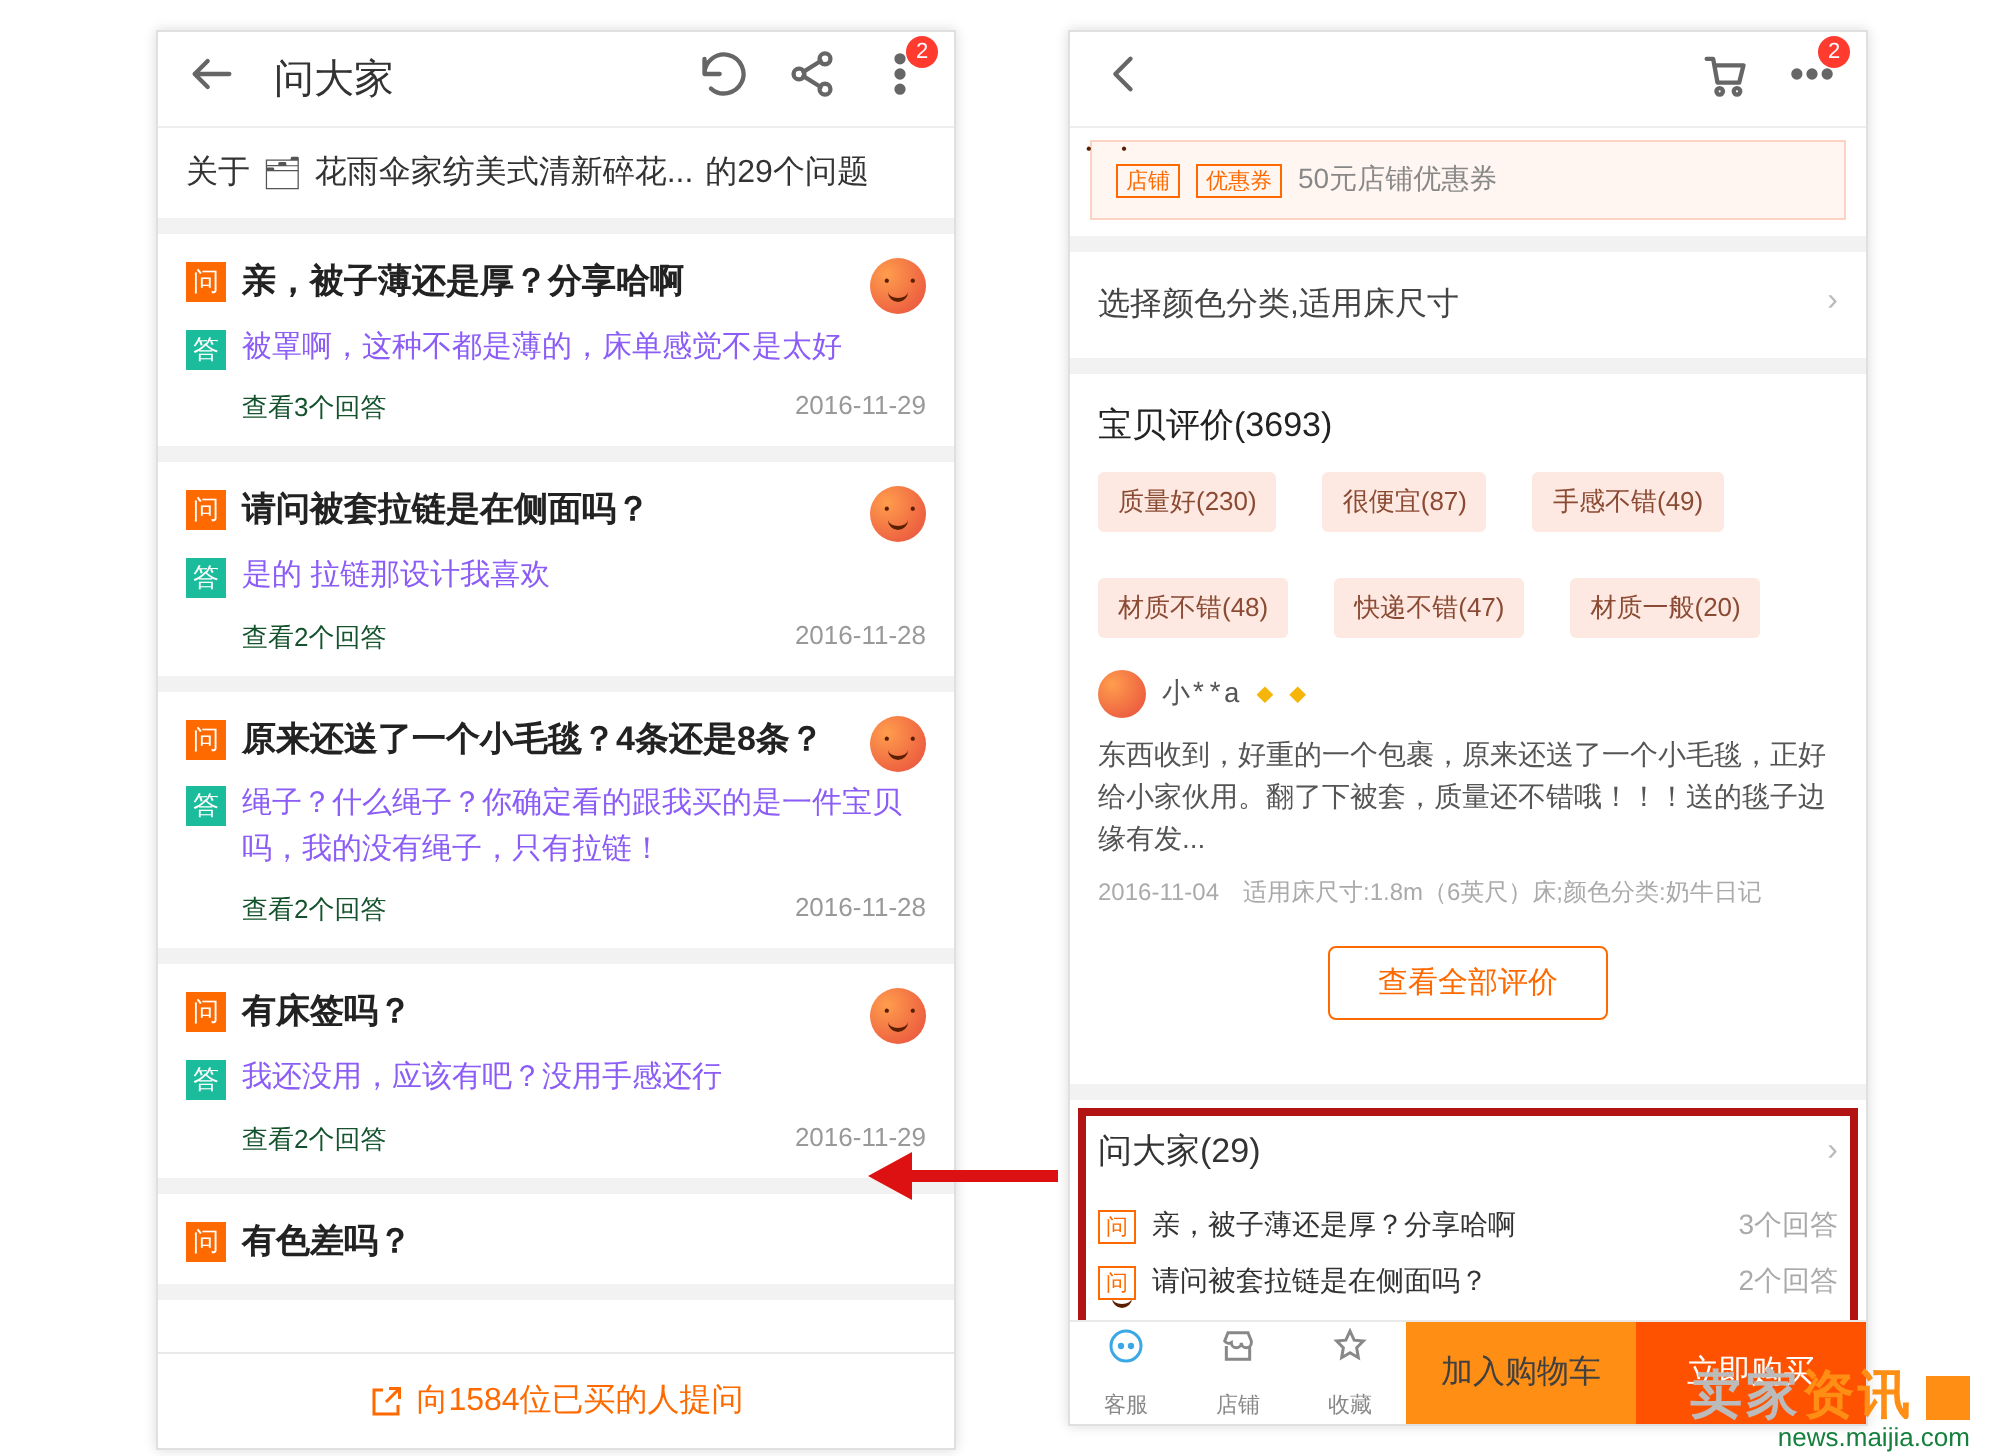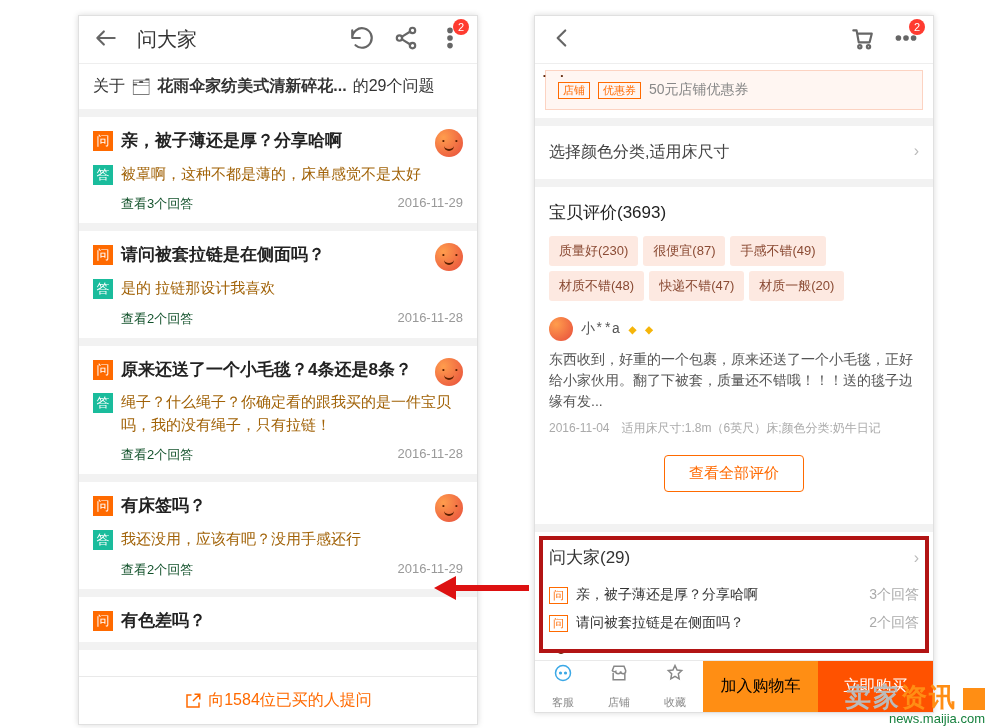--- a/index.html
+++ b/index.html
@@ -65,21 +65,21 @@
   .qa-row { display: flex; align-items: flex-start; }
   .tag {
     width: 20px; height: 20px;
     display: flex; align-items: center; justify-content: center;
     color: #fff; font-size: 13px; margin-right: 8px;
     flex-shrink: 0; margin-top: 2px;
   }
   .tag-q { background: #ff6a00; }
   .tag-a { background: #1abc9c; }
   .q-text { font-size: 17px; font-weight: 600; color: #222; line-height: 1.4; flex: 1; padding-right: 40px; }
-  .a-text { font-size: 15px; color: #a16207; line-height: 1.5; flex: 1; }
+  .a-text { font-size: 15px; color: #8b5cf6; line-height: 1.5; flex: 1; }
   .emoji {
     position: absolute; right: 14px; top: 12px;
     width: 28px; height: 28px; border-radius: 50%;
     background: radial-gradient(circle at 30% 30%, #ff9d4d, #e74c3c);
     display:flex;align-items:center;justify-content:center;
     font-size:14px;
   }
   .emoji::after { content:"• •"; color:#5a1f00; font-size:8px; position:absolute; top:7px; letter-spacing:4px; left:7px;}
   .emoji::before { content:""; position:absolute; bottom:6px; width:10px; height:5px; border-bottom:2px solid #5a1f00; border-radius:0 0 6px 6px;}
   .meta-row { display: flex; justify-content: space-between; margin-top: 10px; padding-left: 28px; font-size: 13px; }
@@ -107,21 +107,21 @@
   .coupon-tag { border: 1px solid #ff6a00; color:#ff6a00; font-size:11px; padding: 0 4px; }
   .coupon-text { color:#888; flex:1;}
   .sku-row {
     padding: 16px 14px; display:flex; justify-content:space-between; align-items:flex-start;
     font-size: 16px; color:#444; border-top: 8px solid #f2f2f2; border-bottom: 8px solid #f2f2f2; margin-top:8px;
   }
   .chev { color:#bbb; }
 
   .review-block { padding: 14px; }
   .review-title { font-size: 17px; color:#222; margin-bottom: 12px;}
-  .tagchips { display:flex; flex-wrap: wrap; gap: 5px; margin-bottom: 16px;}
+  .tagchips { display:flex; flex-wrap: wrap; gap: 23px; margin-bottom: 16px;}
   .chip { background:#fde9e1; color:#8a4a33; font-size: 13px; padding: 6px 10px; border-radius:3px;}
   .reviewer { display:flex; align-items:center; gap:8px; font-size:14px; color:#555; margin-bottom:8px;font-family:Liberation Mono, monospace;}
   .reviewer .emoji { position:static; width:24px;height:24px;}
   .diamond { color:#f5b50a; font-size:14px;}
   .review-text { font-size: 14px; color:#555; line-height:1.5;}
   .review-meta { font-size: 12px; color:#aaa; margin-top:8px;}
   .view-all-btn {
     display: block;
     width: 140px; margin: 18px auto;
     text-align:center; padding:8px 0;
@@ -136,21 +136,21 @@
   .mini-q .tag-outline { border:1px solid #ff6a00; color:#ff6a00; font-size:11px; padding: 0 3px;}
   .mini-q .count { color:#aaa;}
   .red-frame { border: 4px solid #b21414; position:absolute; top: 4px; left: 4px; right:4px; bottom: -2px; pointer-events:none;}
 
   .tab-bar {
     position:absolute; bottom:0; left:0; right:0; height:52px;
     display:flex; border-top:1px solid #e9e9e9;
   }
   .tab-cell { flex:0 0 56px; display:flex; flex-direction:column; align-items:center; justify-content:center; font-size:11px; color:#888; gap:12px;}
   .tab-cell svg { width:20px;height:20px;stroke:#888;fill:none;stroke-width:1.8;}
-  .btn-cart { flex:1; background:#ff8e14; color:#000000; display:flex;align-items:center;justify-content:center; font-size:16px;}
+  .btn-cart { flex:1; background:#ff8e14; color:#404040; display:flex;align-items:center;justify-content:center; font-size:16px;}
   .btn-buy  { flex:1; background:#ff5200; color:#fff; display:flex;align-items:center;justify-content:center; font-size:16px;}
 
   
   .arrow { position:absolute; top: 568px; left: 434px; }
 
   
   .watermark {
     position:absolute; right: 10px; bottom: 2px;
     text-align:right; font-family: Arial, sans-serif;
   }
@@ -191,21 +191,21 @@
           </svg>
         <span class="badge-dot">2</span>
       </span>
     </div>
   </div>
 
   <div class="scroll-left">
     <div class="about-line">
       <span>关于</span>
       <span class="folder">🗂</span>
-      <span style="font-weight:700">花雨伞家纺美式清新碎花...</span>
+      <span style="font-weight:400">花雨伞家纺美式清新碎花...</span>
       <span>的29个问题</span>
     </div>
 
     <div class="qa-list">
 
       <div class="qa-item">
         <span class="emoji"></span>
         <div class="qa-row">
             <span class="tag tag-q">问</span>
             <span class="q-text">亲，被子薄还是厚？分享哈啊</span>

